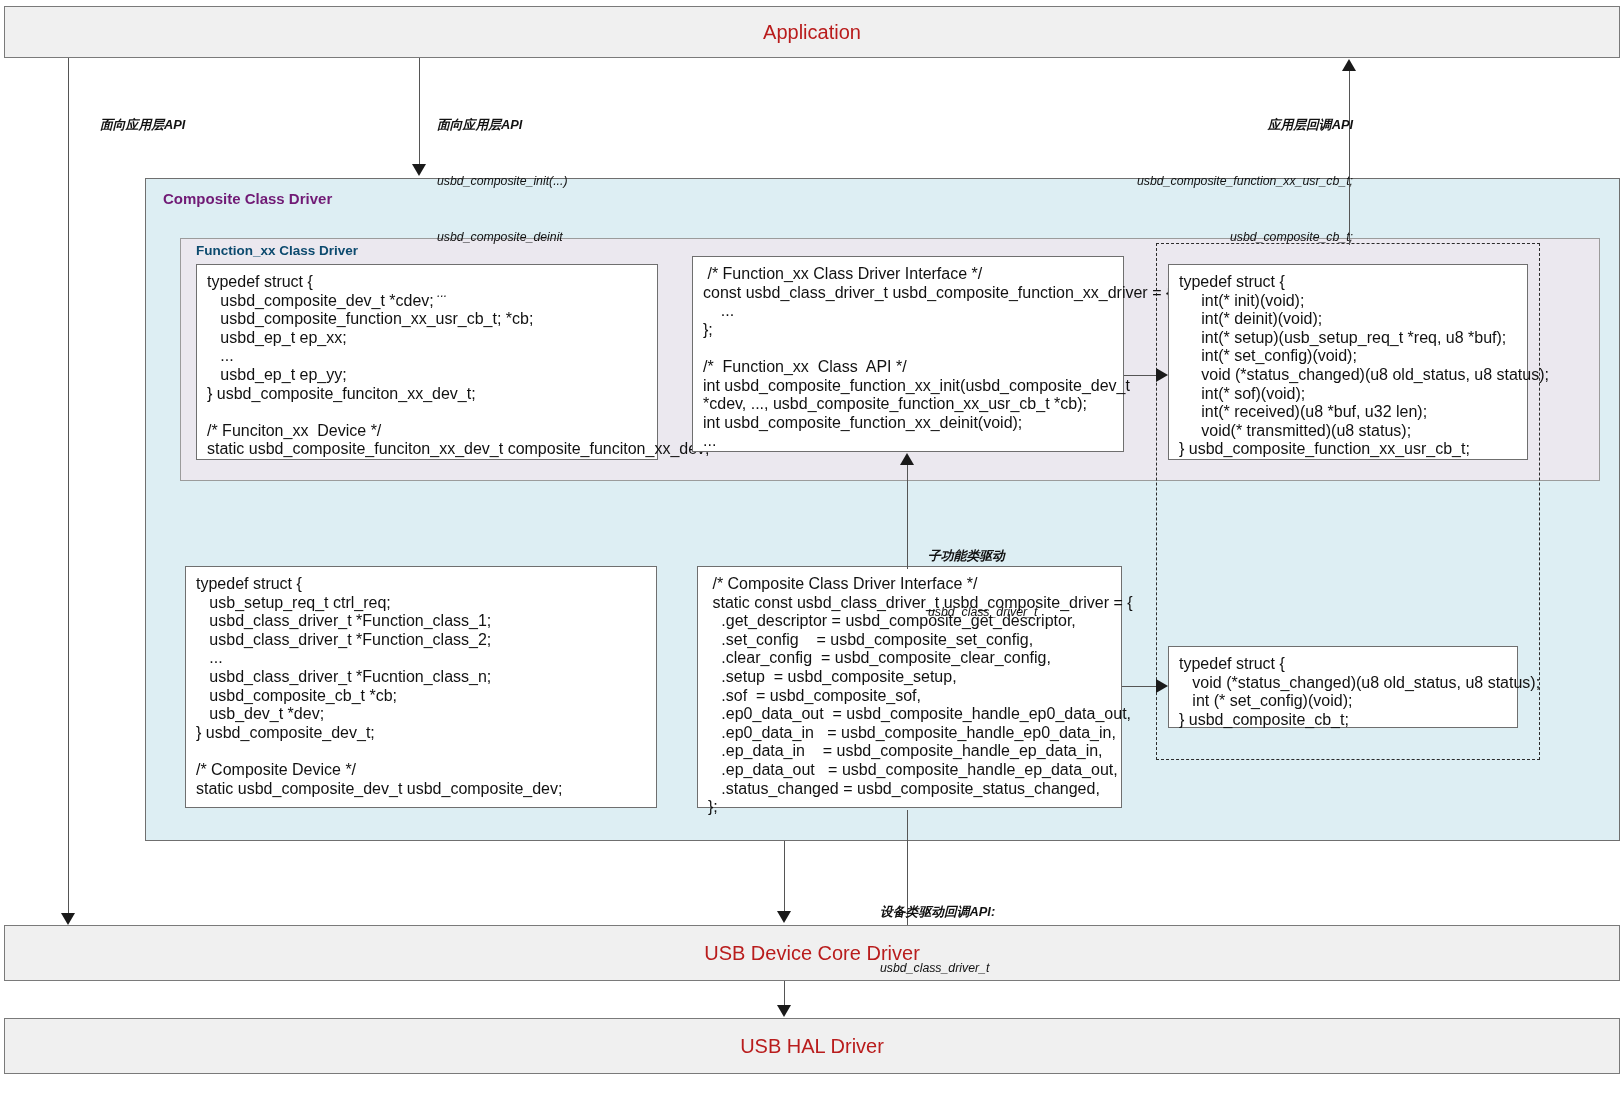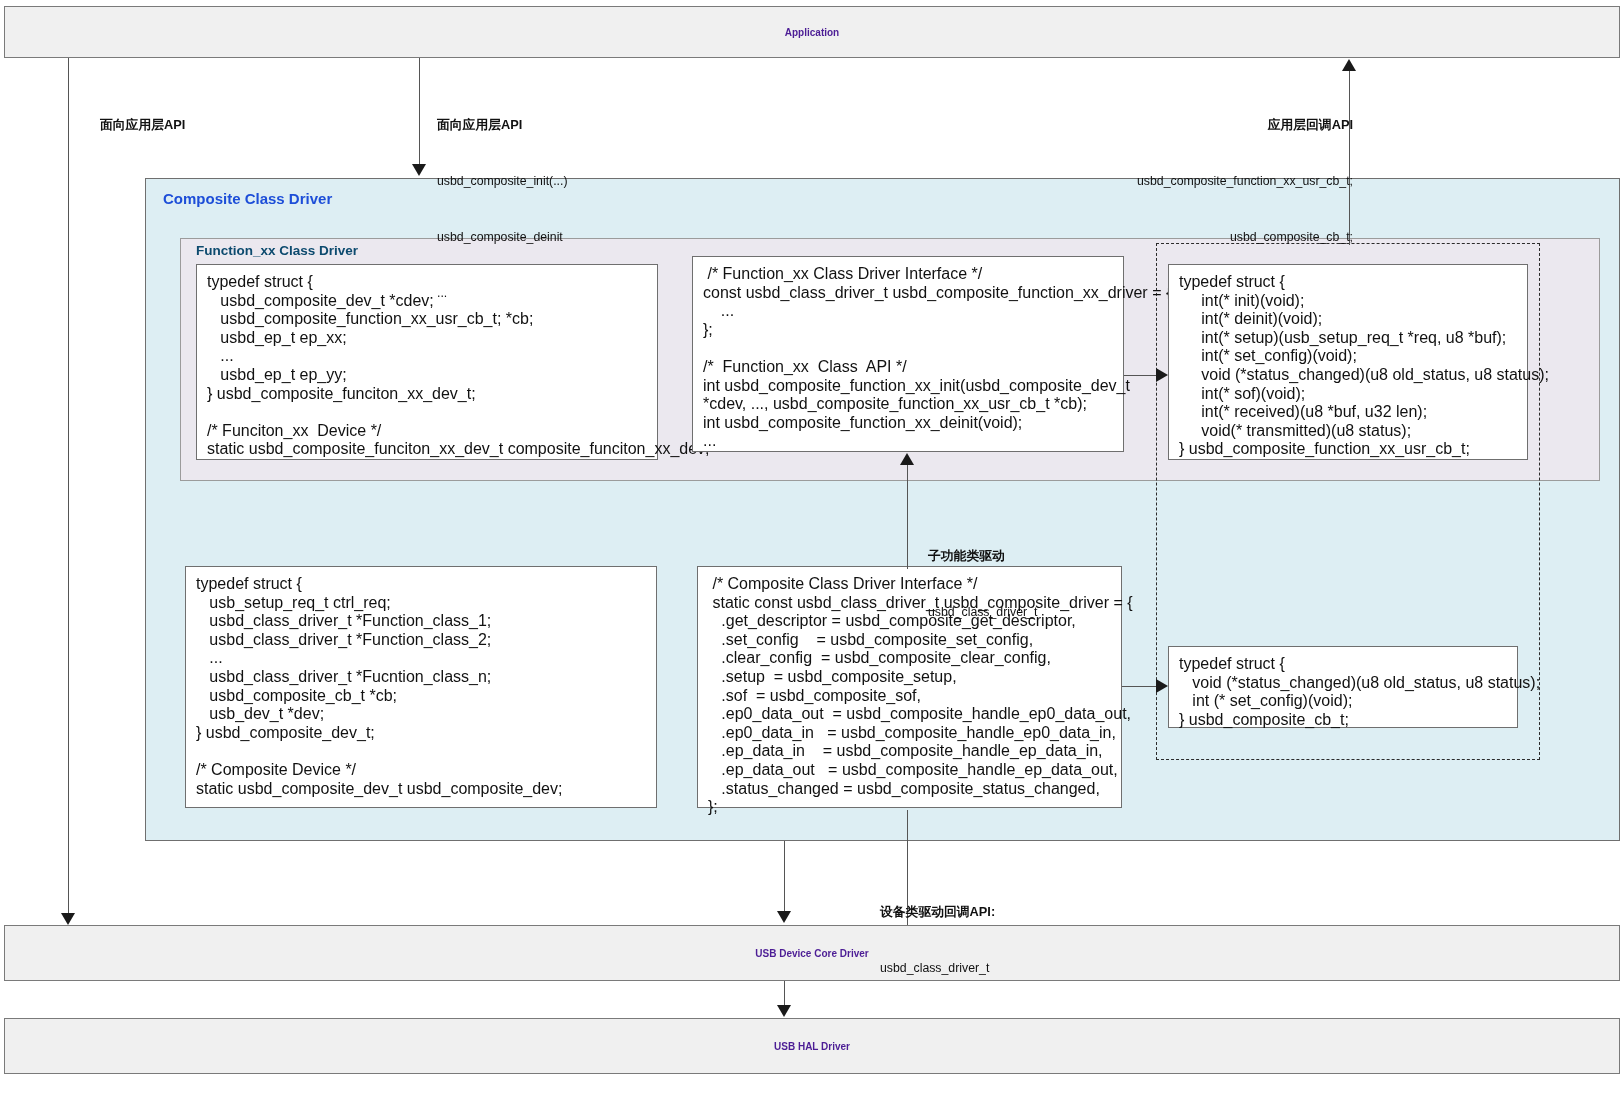--- a/index.html
+++ b/index.html
@@ -1,33 +1,33 @@
 <!DOCTYPE html>
 <html><head>
 <meta charset="utf-8">
 <style>
   html,body{margin:0;padding:0;background:#ffffff;}
   body{font-family:"Liberation Sans", sans-serif;}
   #stage{position:relative;width:1624px;height:1115px;overflow:hidden;background:#fff;}
 
   .band{position:absolute;background:#f0f0f0;border:1px solid #7a7a7a;box-sizing:border-box;
-        display:flex;align-items:center;justify-content:center;font-weight:bold;font-size:10px;color:#4c1d95;}
+        display:flex;align-items:center;justify-content:center;font-weight:normal;font-size:20px;color:#b91c1c;}
 
   .composite{position:absolute;background:#ddeef3;border:1px solid #6f6f6f;box-sizing:border-box;}
-  .composite-title{position:absolute;left:18px;top:12px;font-weight:bold;font-size:15px;color:#1d4ed8;}
+  .composite-title{position:absolute;left:18px;top:12px;font-weight:bold;font-size:15px;color:#701a75;}
 
   .funcpanel{position:absolute;background:#ebe8ef;border:1px solid #9b9b9b;box-sizing:border-box;}
   .funcpanel-title{position:absolute;left:16px;top:9px;font-weight:bold;font-size:13.5px;color:#0c4a6e;}
 
   .codebox{position:absolute;background:#ffffff;border:1px solid #6f6f6f;box-sizing:border-box;
            padding:8px 10px;font-size:16px;line-height:18.6px;color:#111;white-space:pre;}
 
   .dashbox{position:absolute;border:1.6px dashed #2b2b2b;box-sizing:border-box;background:transparent;}
 
-  .lbl{position:absolute;font-size:12.3px;line-height:18.6px;color:#111;white-space:pre;}
+  .lbl{position:absolute;font-size:12.3px;line-height:18.6px;color:#111;white-space:pre;font-style:italic;}
   .lbl .cn{font-weight:bold;font-size:12.8px;}
   .lbl.right{text-align:right;}
 
   .vline{position:absolute;width:0;border-left:1.4px solid #555;}
   .hline{position:absolute;height:0;border-top:1.4px solid #555;}
 
   .arr{position:absolute;width:0;height:0;}
   .arr-down{border-left:7px solid transparent;border-right:7px solid transparent;border-top:12px solid #1a1a1a;}
   .arr-up{border-left:7px solid transparent;border-right:7px solid transparent;border-bottom:12px solid #1a1a1a;}
   .arr-right{border-top:7px solid transparent;border-bottom:7px solid transparent;border-left:12px solid #1a1a1a;}

